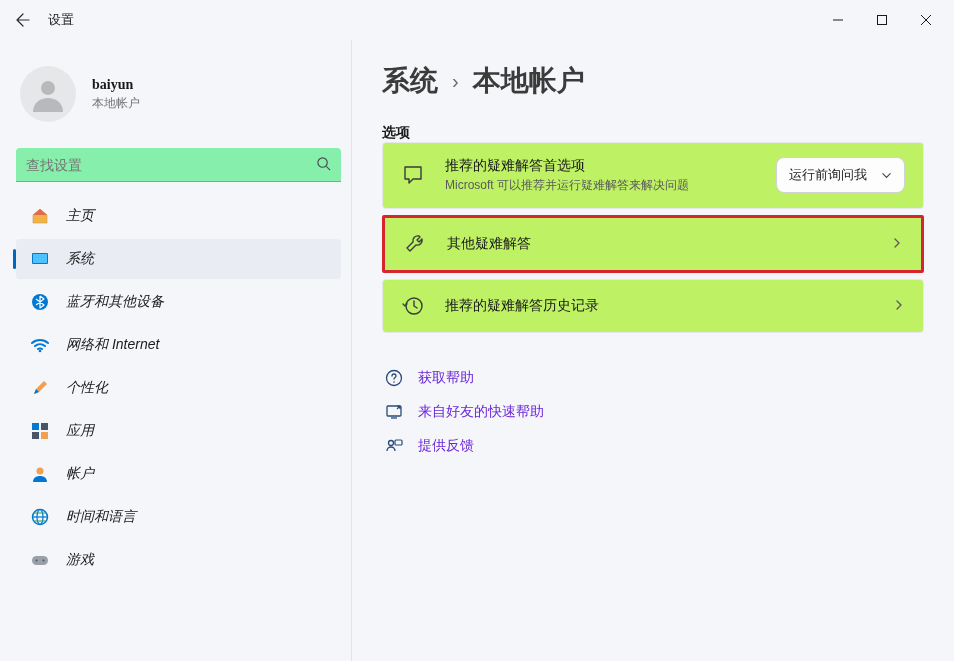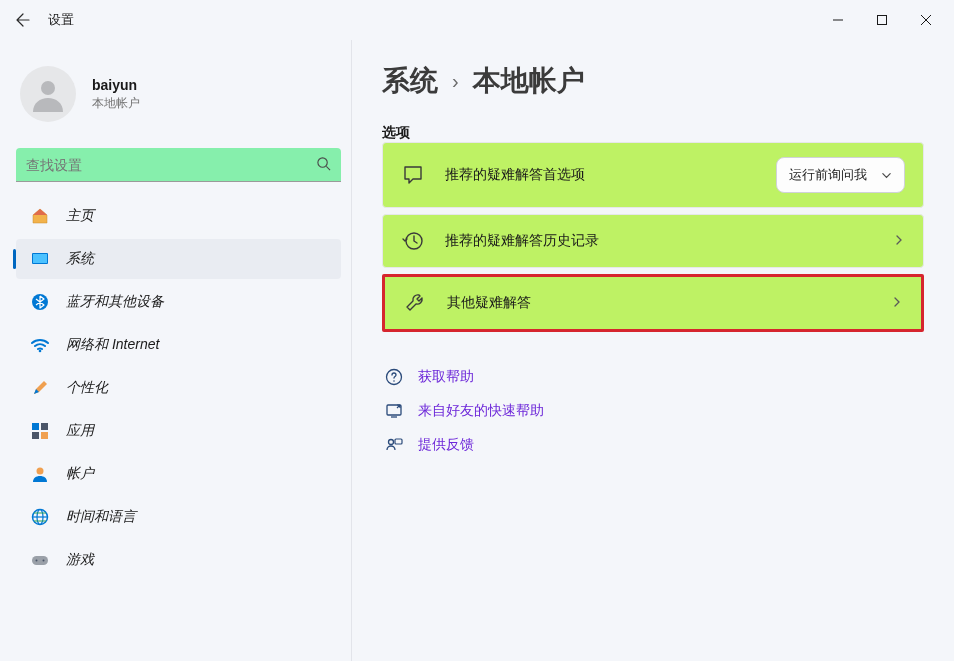--- a/index.html
+++ b/index.html
@@ -40,21 +40,21 @@
     overflow-y: auto;
   }
   .profile {
     display: flex; align-items: center; gap: 16px;
     padding: 18px 8px 26px 8px;
   }
   .avatar {
     width: 56px; height: 56px; border-radius: 50%;
     background: #e6e7e9; display: flex; align-items: center; justify-content: center;
   }
-  .profile-text .name { font-size: 14px; font-weight: 600; }
+  .profile-text .name { font-size: 14px; font-weight: 600; font-family: Liberation Serif, serif; }
   .profile-text .sub { font-size: 12px; color: #737373; margin-top: 2px; }
   .search-wrap {
     position: relative;
     margin: 0 4px 14px 4px;
   }
   .search-input {
     width: 100%;
     height: 34px;
     border: none;
     border-bottom: 1px solid #9a9a9a;
@@ -299,55 +299,56 @@
     <div class="section-label">选项</div>
 
     <div class="card">
       <span class="card-icon">
         <svg width="22" height="22" viewBox="0 0 22 22">
             <path d="M3 3h16v12H11l-4 4v-4H3z" fill="none" stroke="#3a3a3a" stroke-width="1.4" stroke-linejoin="round"></path>
           </svg>
       </span>
       <div class="card-body">
         <div class="card-title">推荐的疑难解答首选项</div>
+        <div class="card-sub">Microsoft 可以推荐并运行疑难解答来解决问题</div>
       </div>
       <div class="dropdown-btn">
         <span>运行前询问我</span>
         <svg width="11" height="11" viewBox="0 0 12 12">
             <path d="M2 4l4 4 4-4" stroke="#4a4a4a" stroke-width="1.3" fill="none" stroke-linecap="round"></path>
           </svg>
       </div>
+    </div>
+
+    <div class="card card-clickable highlight-card">
+      <span class="card-icon">
+        <svg width="22" height="22" viewBox="0 0 22 22">
+            <path d="M15 3a5 5 0 00-6 6l-6 6 3 3 6-6a5 5 0 006-6l-3 3-2-2 3-3z" fill="none" stroke="#3a3a3a" stroke-width="1.4" stroke-linejoin="round"></path>
+          </svg>
+      </span>
+      <div class="card-body">
+        <div class="card-title">其他疑难解答</div>
+      </div>
+      <span class="chevron-right">
+        <svg width="12" height="12" viewBox="0 0 12 12">
+            <path d="M4 2l4 4-4 4" stroke="#5a5a5a" stroke-width="1.3" fill="none" stroke-linecap="round"></path>
+          </svg>
+      </span>
     </div>
 
     <div class="card card-clickable">
       <span class="card-icon">
         <svg width="22" height="22" viewBox="0 0 22 22">
             <circle cx="12" cy="11" r="8" fill="none" stroke="#3a3a3a" stroke-width="1.4"></circle>
             <path d="M12 6v5l3 2" stroke="#3a3a3a" stroke-width="1.4" fill="none" stroke-linecap="round"></path>
             <path d="M3 11l-2-2m2 2l2-2" stroke="#3a3a3a" stroke-width="1.3" fill="none" stroke-linecap="round"></path>
           </svg>
       </span>
       <div class="card-body">
         <div class="card-title">推荐的疑难解答历史记录</div>
-      </div>
-      <span class="chevron-right">
-        <svg width="12" height="12" viewBox="0 0 12 12">
-            <path d="M4 2l4 4-4 4" stroke="#5a5a5a" stroke-width="1.3" fill="none" stroke-linecap="round"></path>
-          </svg>
-      </span>
-    </div>
-
-    <div class="card card-clickable highlight-card">
-      <span class="card-icon">
-        <svg width="22" height="22" viewBox="0 0 22 22">
-            <path d="M15 3a5 5 0 00-6 6l-6 6 3 3 6-6a5 5 0 006-6l-3 3-2-2 3-3z" fill="none" stroke="#3a3a3a" stroke-width="1.4" stroke-linejoin="round"></path>
-          </svg>
-      </span>
-      <div class="card-body">
-        <div class="card-title">其他疑难解答</div>
       </div>
       <span class="chevron-right">
         <svg width="12" height="12" viewBox="0 0 12 12">
             <path d="M4 2l4 4-4 4" stroke="#5a5a5a" stroke-width="1.3" fill="none" stroke-linecap="round"></path>
           </svg>
       </span>
     </div>
 
     <div class="links">
       <div class="link-row">

